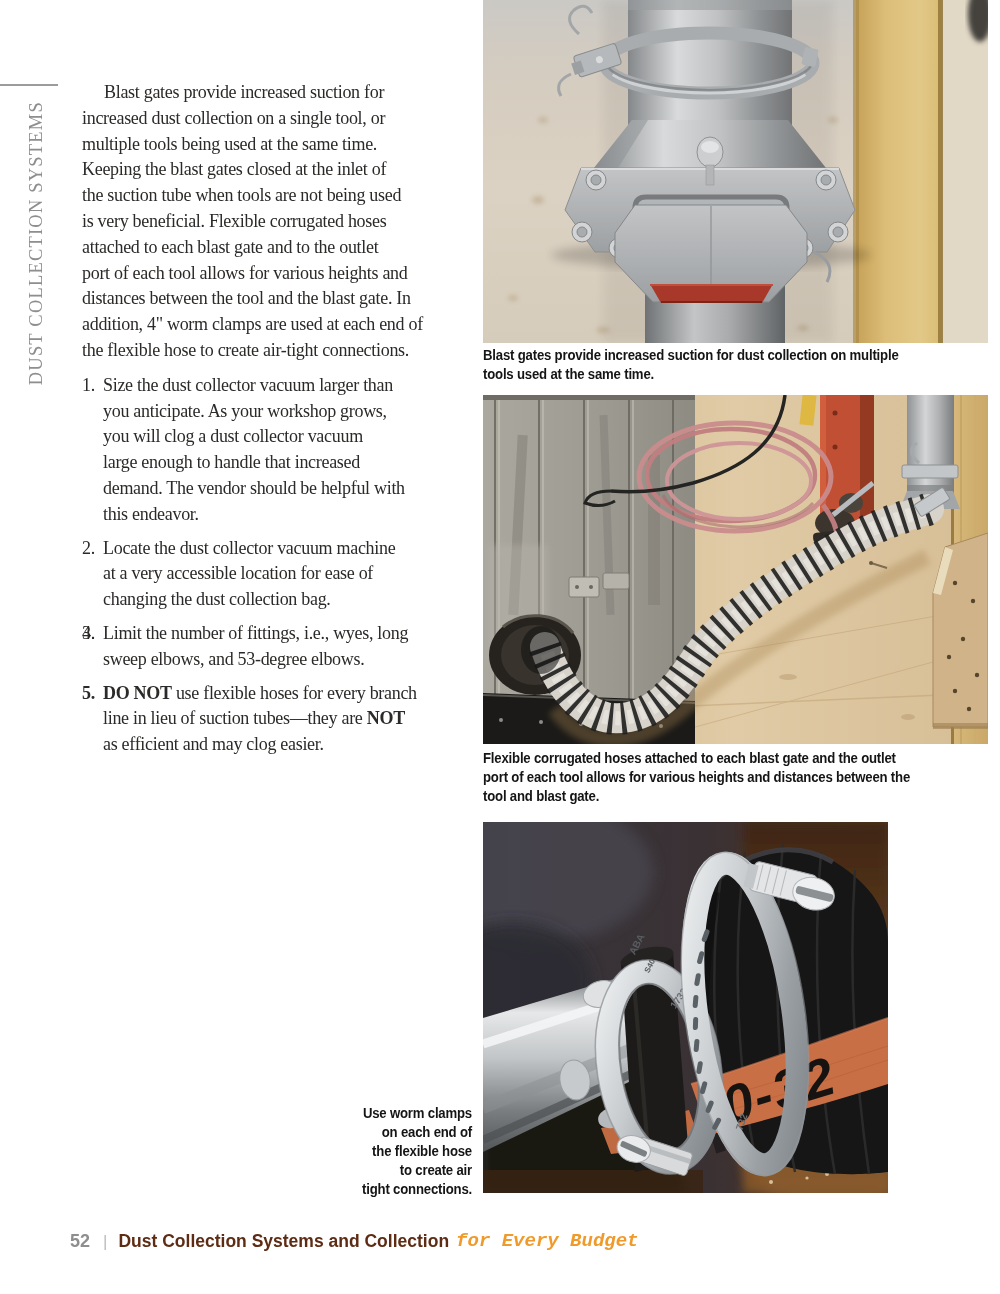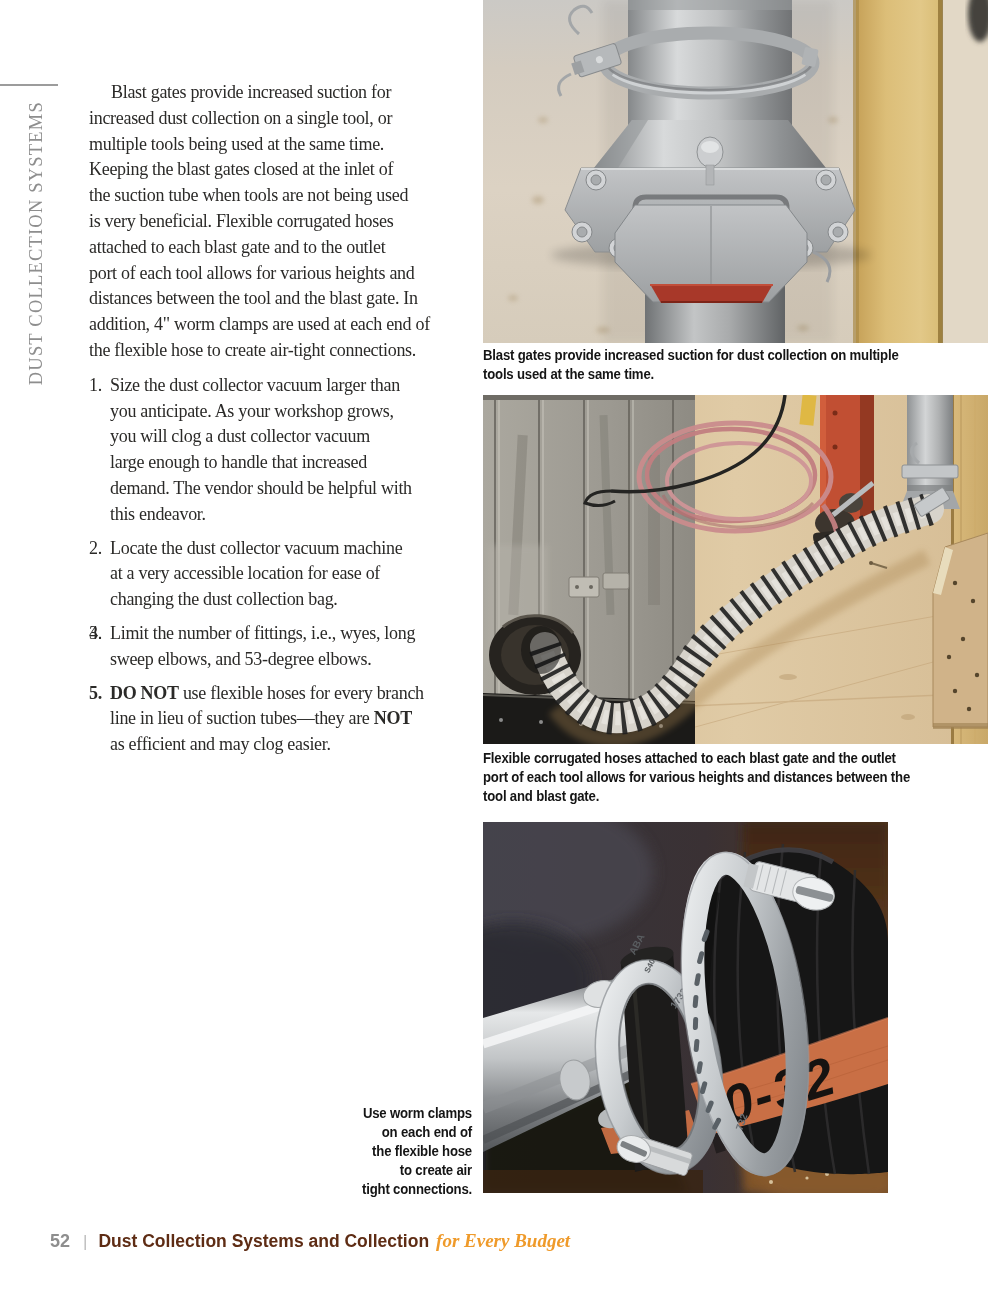--- a/index.html
+++ b/index.html
@@ -2,46 +2,46 @@
 <html><head>
 <meta charset="utf-8">
 <style>
   html,body{margin:0;padding:0;background:#e8e8e8;}
   .page{position:relative;width:1000px;height:1294px;margin:0 auto;background:#ffffff;
         overflow:hidden;font-family:"Liberation Serif",serif;color:#2b2a28;}
   .toprule{position:absolute;left:0;top:84px;width:58px;height:2px;background:#9c9c9c;}
   .sidebar-label{position:absolute;left:26px;top:101px;writing-mode:vertical-rl;
         transform:rotate(180deg);font-size:18.5px;letter-spacing:1.2px;color:#8e8e8e;
         white-space:nowrap;}
-  .bodycol{position:absolute;left:89px;top:80px;width:392px;font-size:18px;
+  .bodycol{position:absolute;left:82px;top:80px;width:392px;font-size:18px;
         line-height:25.8px;letter-spacing:-0.3px;}
   .para{white-space:pre-line;text-indent:22px;}
   .list{margin-top:9px;}
   .li{position:relative;padding-left:21px;white-space:pre-line;margin-top:8px;}
   .li .num{position:absolute;left:0;top:0;}
   .b{font-weight:bold;}
   .caption{position:absolute;font-family:"Liberation Sans",sans-serif;font-weight:bold;
         font-size:14px;line-height:19px;letter-spacing:-0.2px;color:#151515;
         white-space:pre-line;}
   .cap1{left:483px;top:346px;width:520px;transform:scaleX(.94);transform-origin:left top;}
   .cap2{left:483px;top:749px;width:520px;transform:scaleX(.94);transform-origin:left top;}
   .cap3{left:300px;top:1104px;width:172px;text-align:right;transform:scaleX(.94);
         transform-origin:right top;}
   .photo{position:absolute;display:block;}
   .photo svg{display:block;width:100%;height:100%;}
   .photo1{left:483px;top:0;width:505px;height:343px;}
   .photo2{left:483px;top:395px;width:505px;height:349px;}
   .photo3{left:483px;top:822px;width:405px;height:371px;}
-  .footer{position:absolute;left:50px;top:1230px;display:flex;align-items:flex-end;
+  .footer{position:absolute;left:70px;top:1230px;display:flex;align-items:flex-end;
         font-family:"Liberation Sans",sans-serif;}
   .footer .pn{font-size:18px;font-weight:bold;color:#8e8e8e;}
   .footer .sep{font-size:17px;color:#bcbcbc;margin:0 11px 0 13px;font-weight:400;}
   .footer .bt{font-size:17.5px;font-weight:bold;color:#5e2c14;}
   .footer .bs{font-size:19px;font-style:italic;font-weight:bold;
-        font-family:Liberation Serif, serif;color:#ef9a2a;margin-left:7px;}
+        font-family:Liberation Mono, monospace;color:#ef9a2a;margin-left:7px;}
   .svgcaps{font-family:"Liberation Sans",sans-serif;font-weight:bold;}
 </style>
 </head>
 <body>
 
 <div class="page">
 
   <div class="toprule"></div>
   <div class="sidebar-label">DUST COLLECTION SYSTEMS</div>
 

